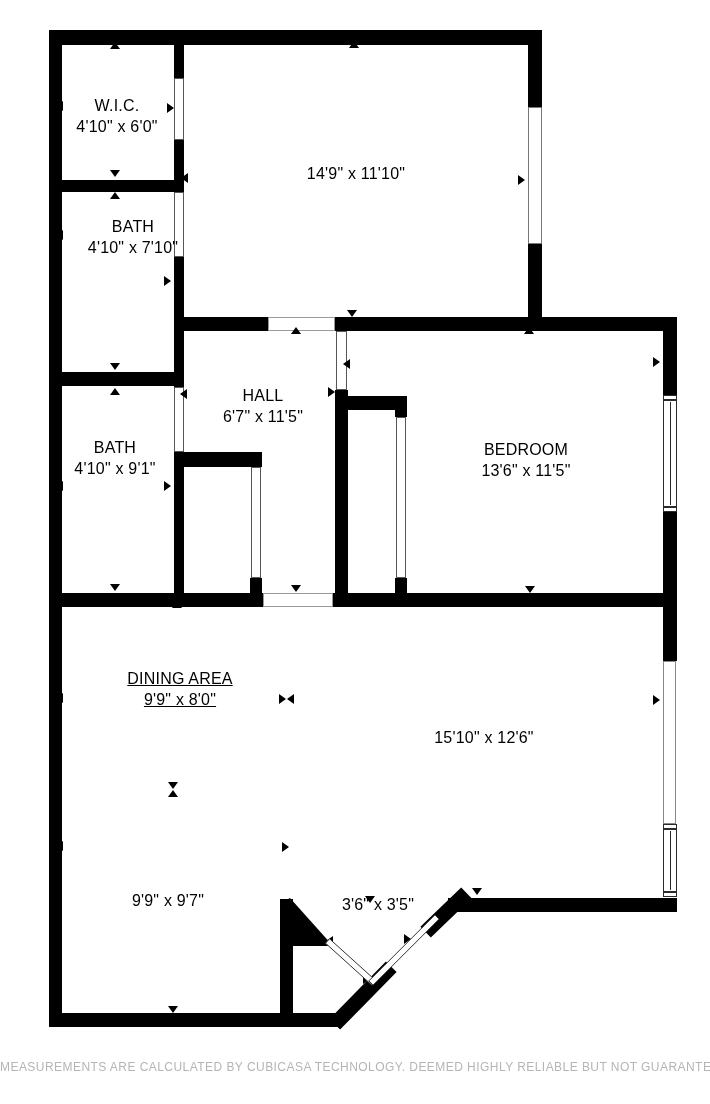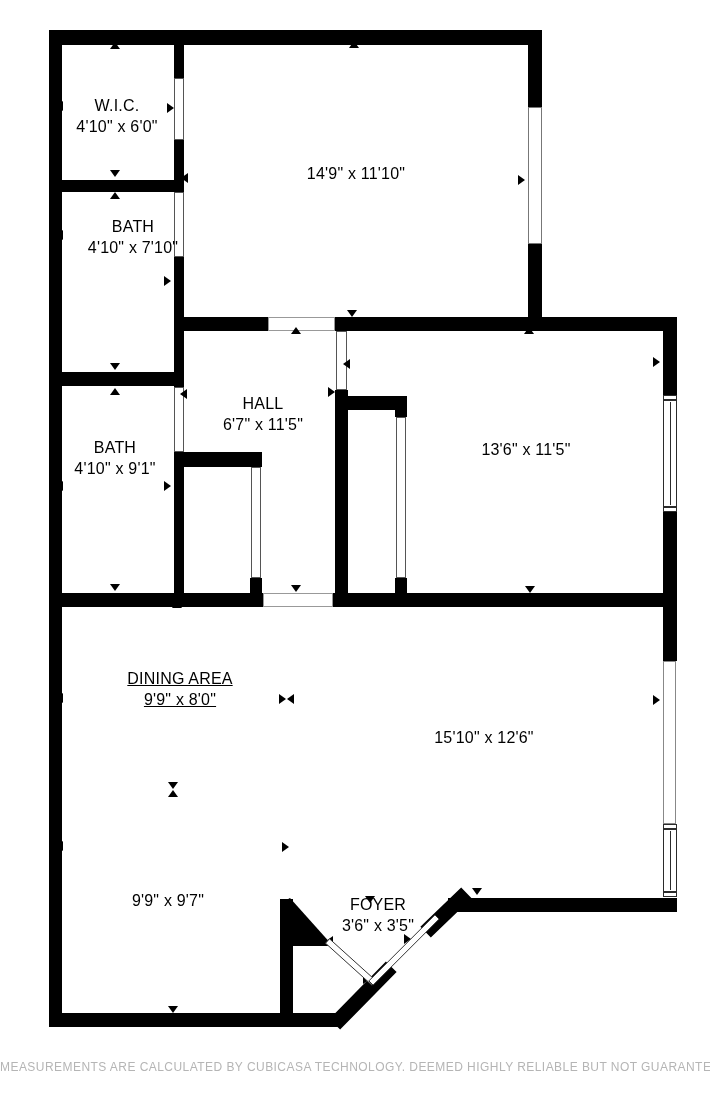--- a/index.html
+++ b/index.html
@@ -133,37 +133,37 @@
         <div class="dims">14'9" x 11'10"</div>
       </div>
     <div class="room-label" style="left:13px;top:216px;">
         <div class="nm">BATH</div>
         <div class="dims">4'10" x 7'10"</div>
       </div>
     <div class="room-label" style="left:-5px;top:437px;">
         <div class="nm">BATH</div>
         <div class="dims">4'10" x 9'1"</div>
       </div>
-    <div class="room-label" style="left:143px;top:385px;margin-top:8px;">
+    <div class="room-label" style="left:143px;top:385px;">
         <div class="nm">HALL</div>
         <div class="dims">6'7" x 11'5"</div>
       </div>
     <div class="room-label" style="left:406px;top:439px;">
+        <div class="nm">BEDROOM</div>
         <div class="dims">13'6" x 11'5"</div>
       </div>
     <div class="room-label" style="left:60px;top:668px;text-decoration:underline;">
         <div class="nm">DINING AREA</div>
         <div class="dims">9'9" x 8'0"</div>
       </div>
     <div class="room-label" style="left:364px;top:727px;">
         <div class="dims">15'10" x 12'6"</div>
       </div>
     <div class="room-label" style="left:48px;top:890px;">
         <div class="dims">9'9" x 9'7"</div>
       </div>
     <div class="room-label" style="left:258px;top:894px;">
-        <div class="nm">FOYER</div>
         <div class="dims">3'6" x 3'5"</div>
       </div>
   </div>
 
   <div id="footer-note">MEASUREMENTS ARE CALCULATED BY CUBICASA TECHNOLOGY. DEEMED HIGHLY RELIABLE BUT NOT GUARANTEED.</div>
 </div>
 
 </body></html>

